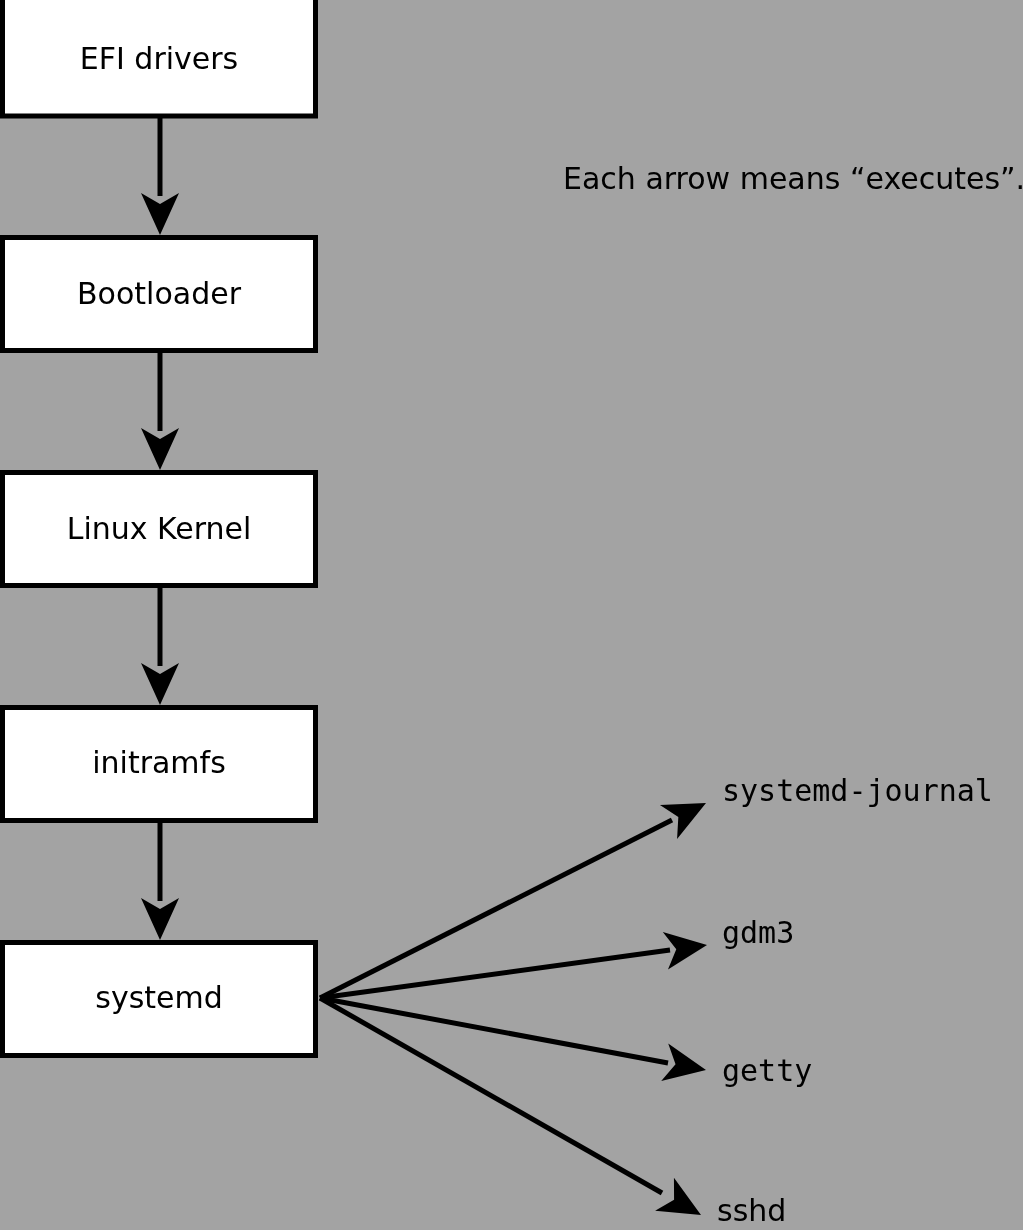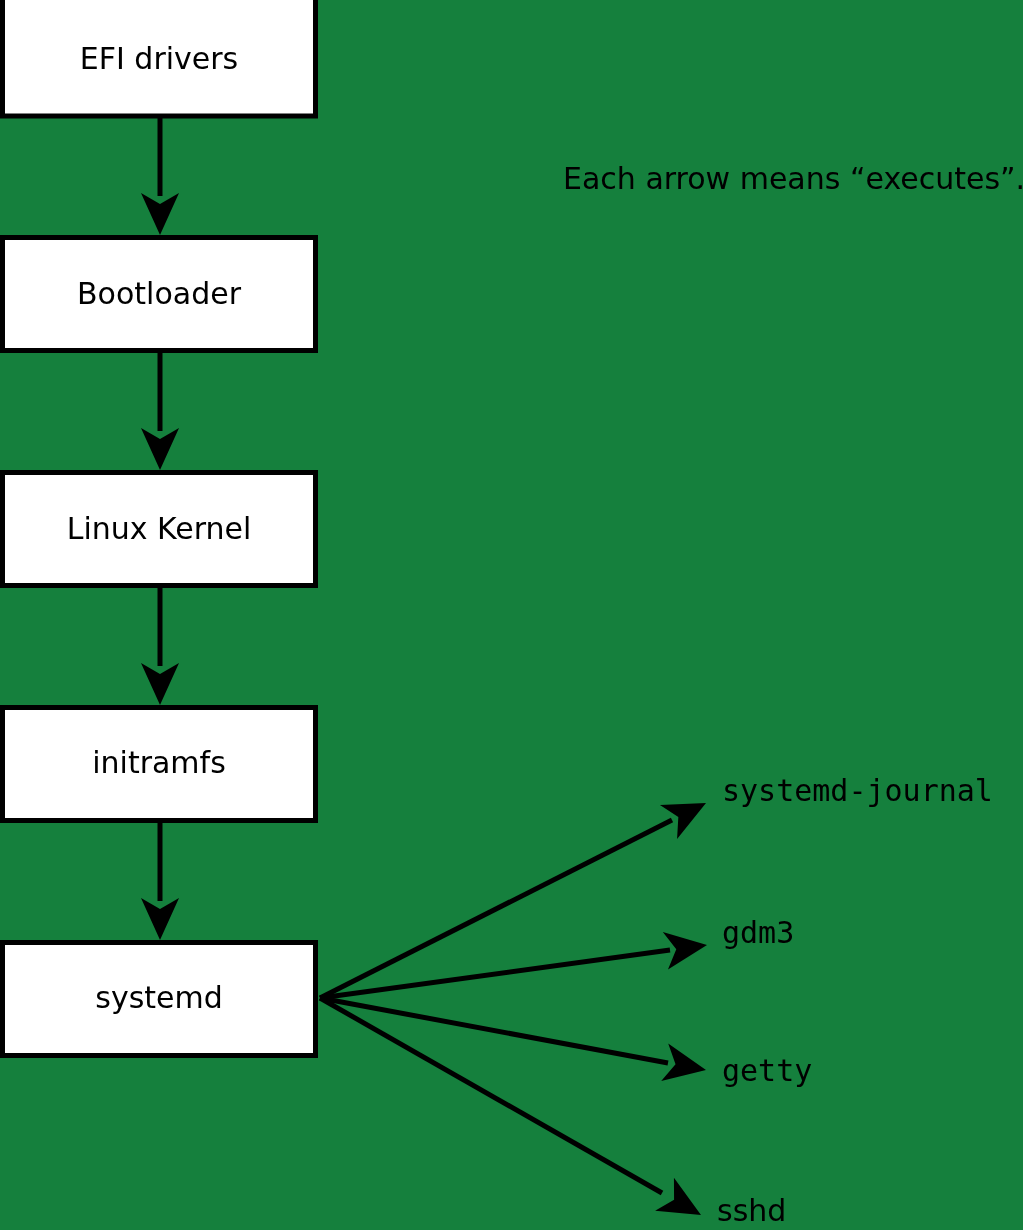--- a/index.html
+++ b/index.html
@@ -10,21 +10,21 @@
   body {
     width: 1023px;
     height: 1230px;
     overflow: hidden;
     font-family: "DejaVu Sans", sans-serif;
   }
   #diagram-root {
     position: relative;
     width: 1023px;
     height: 1230px;
-    background: #15803d;
+    background: #a3a3a3;
   }
   svg#boot-chain-svg {
     display: block;
     width: 1023px;
     height: 1230px;
   }
   .node-box-rect {
     fill: #ffffff;
     stroke: #000000;
     stroke-width: 5;

